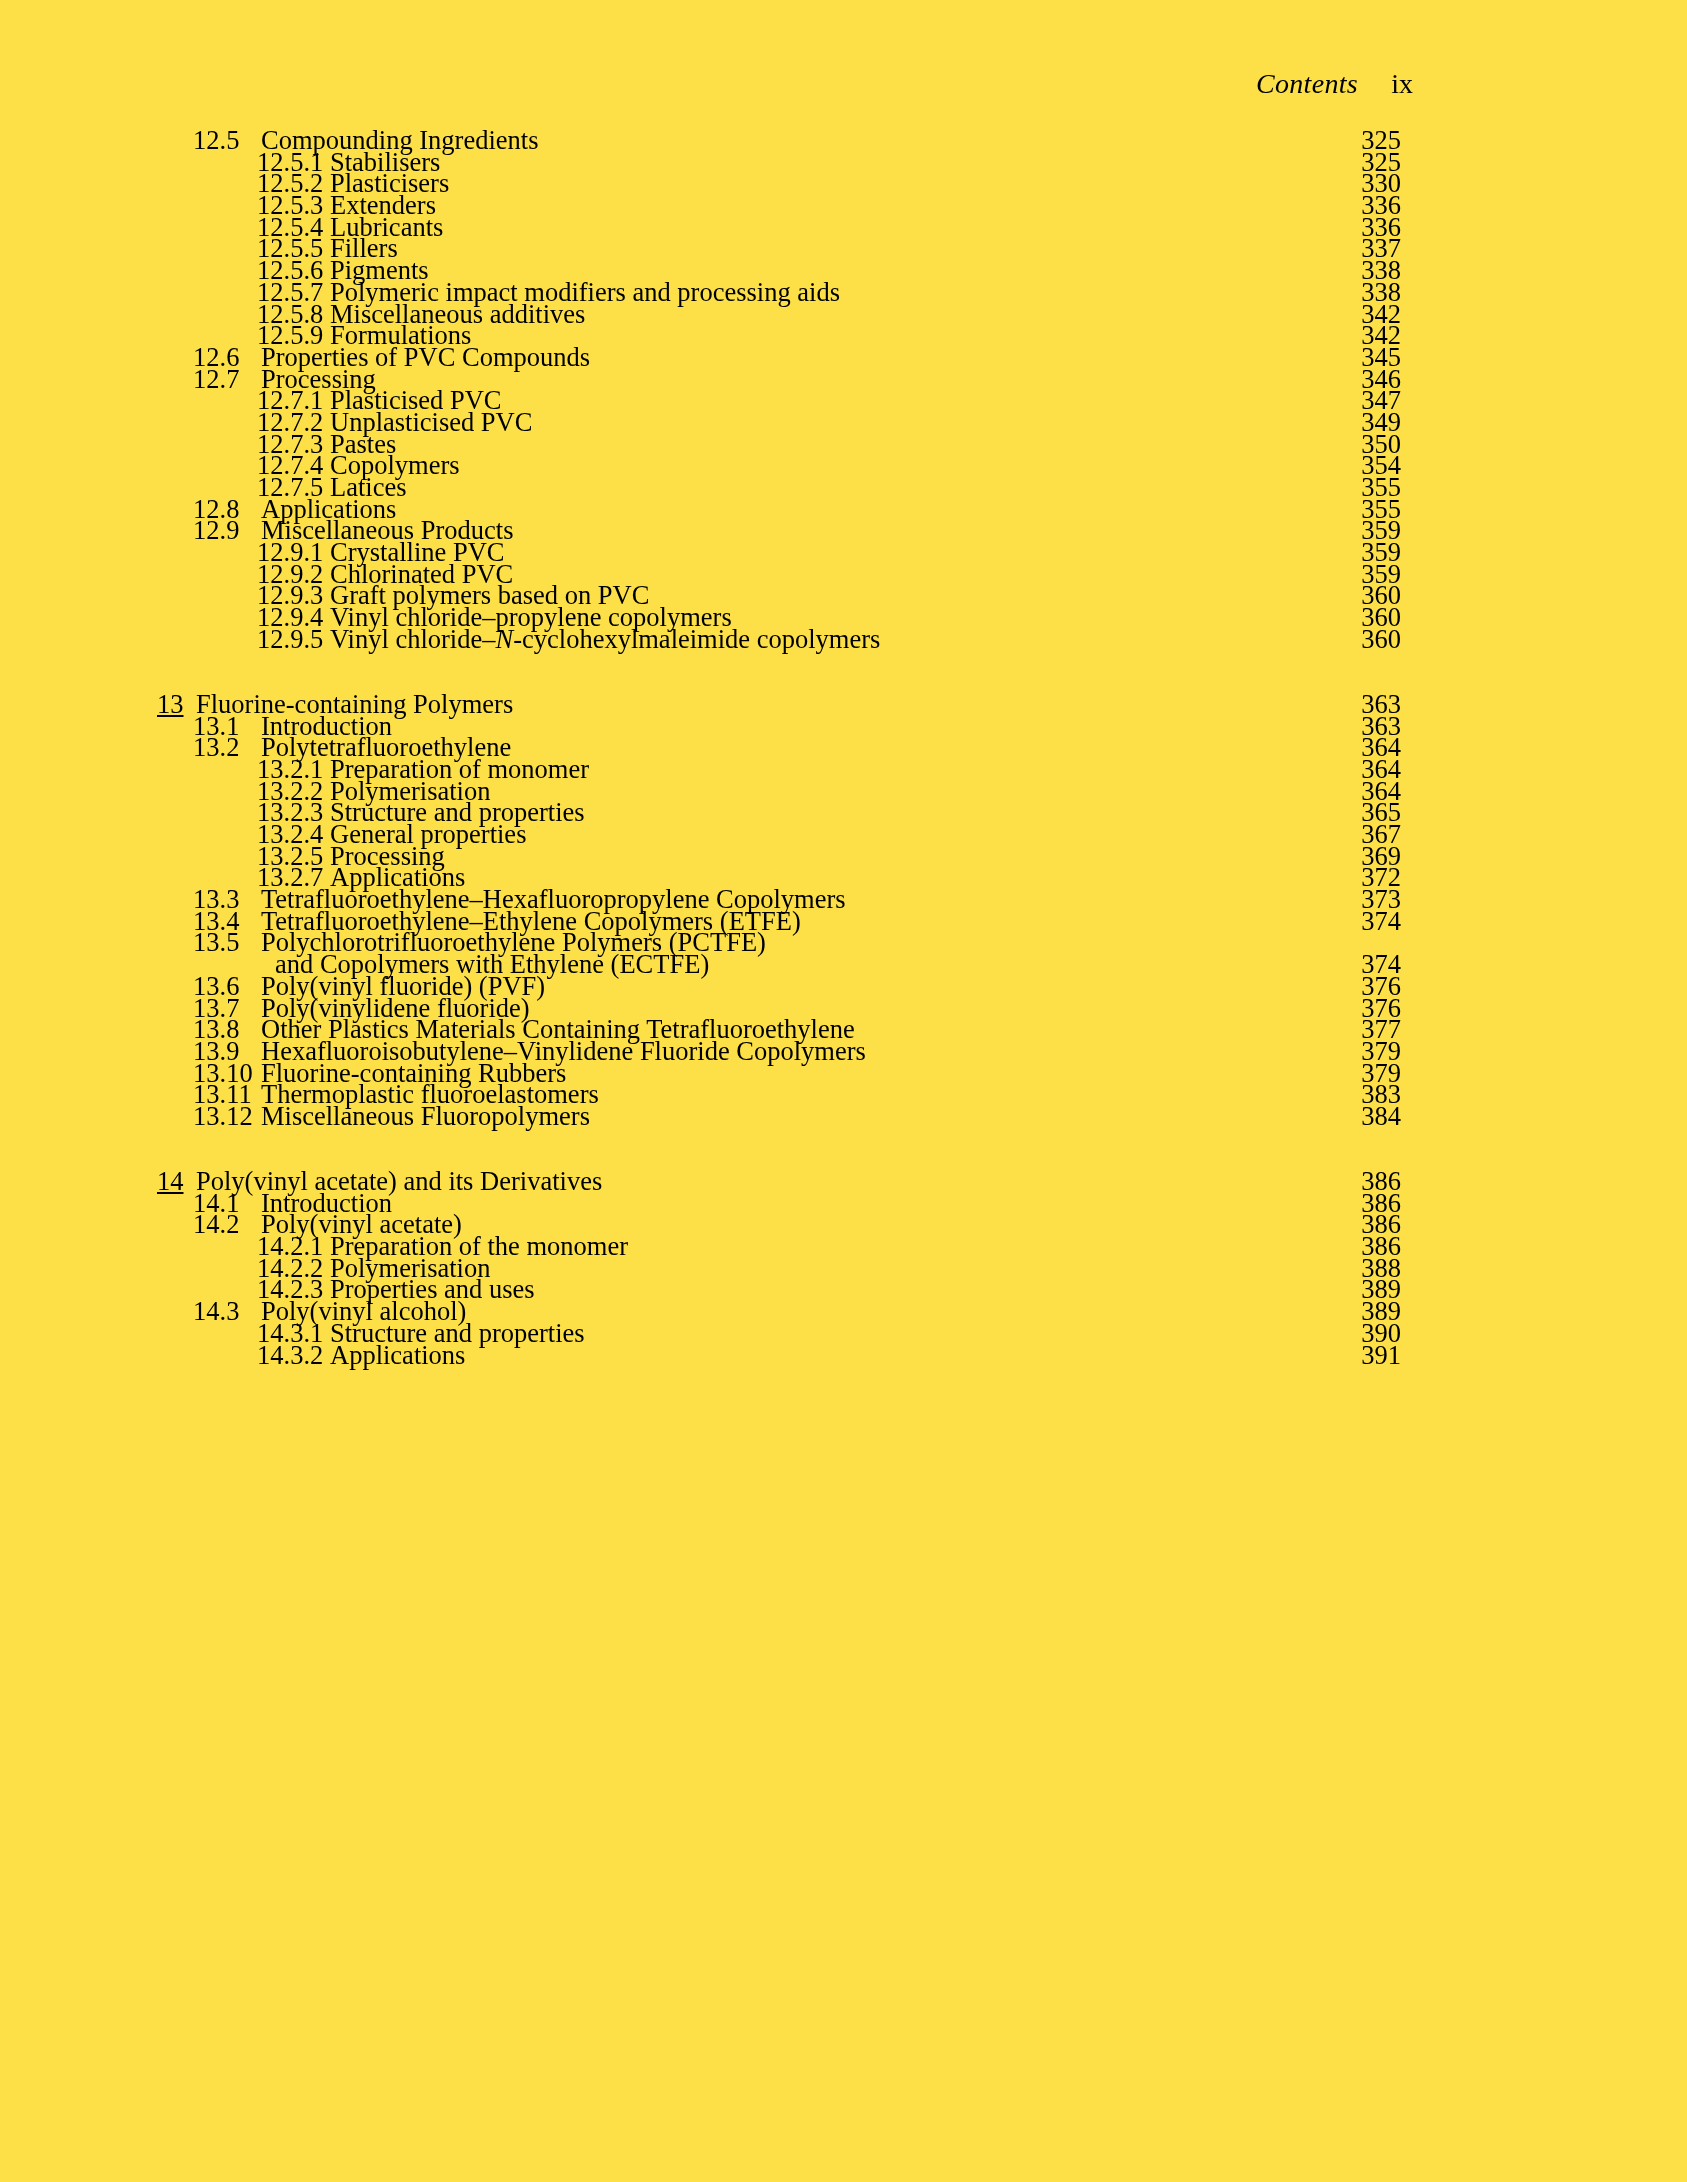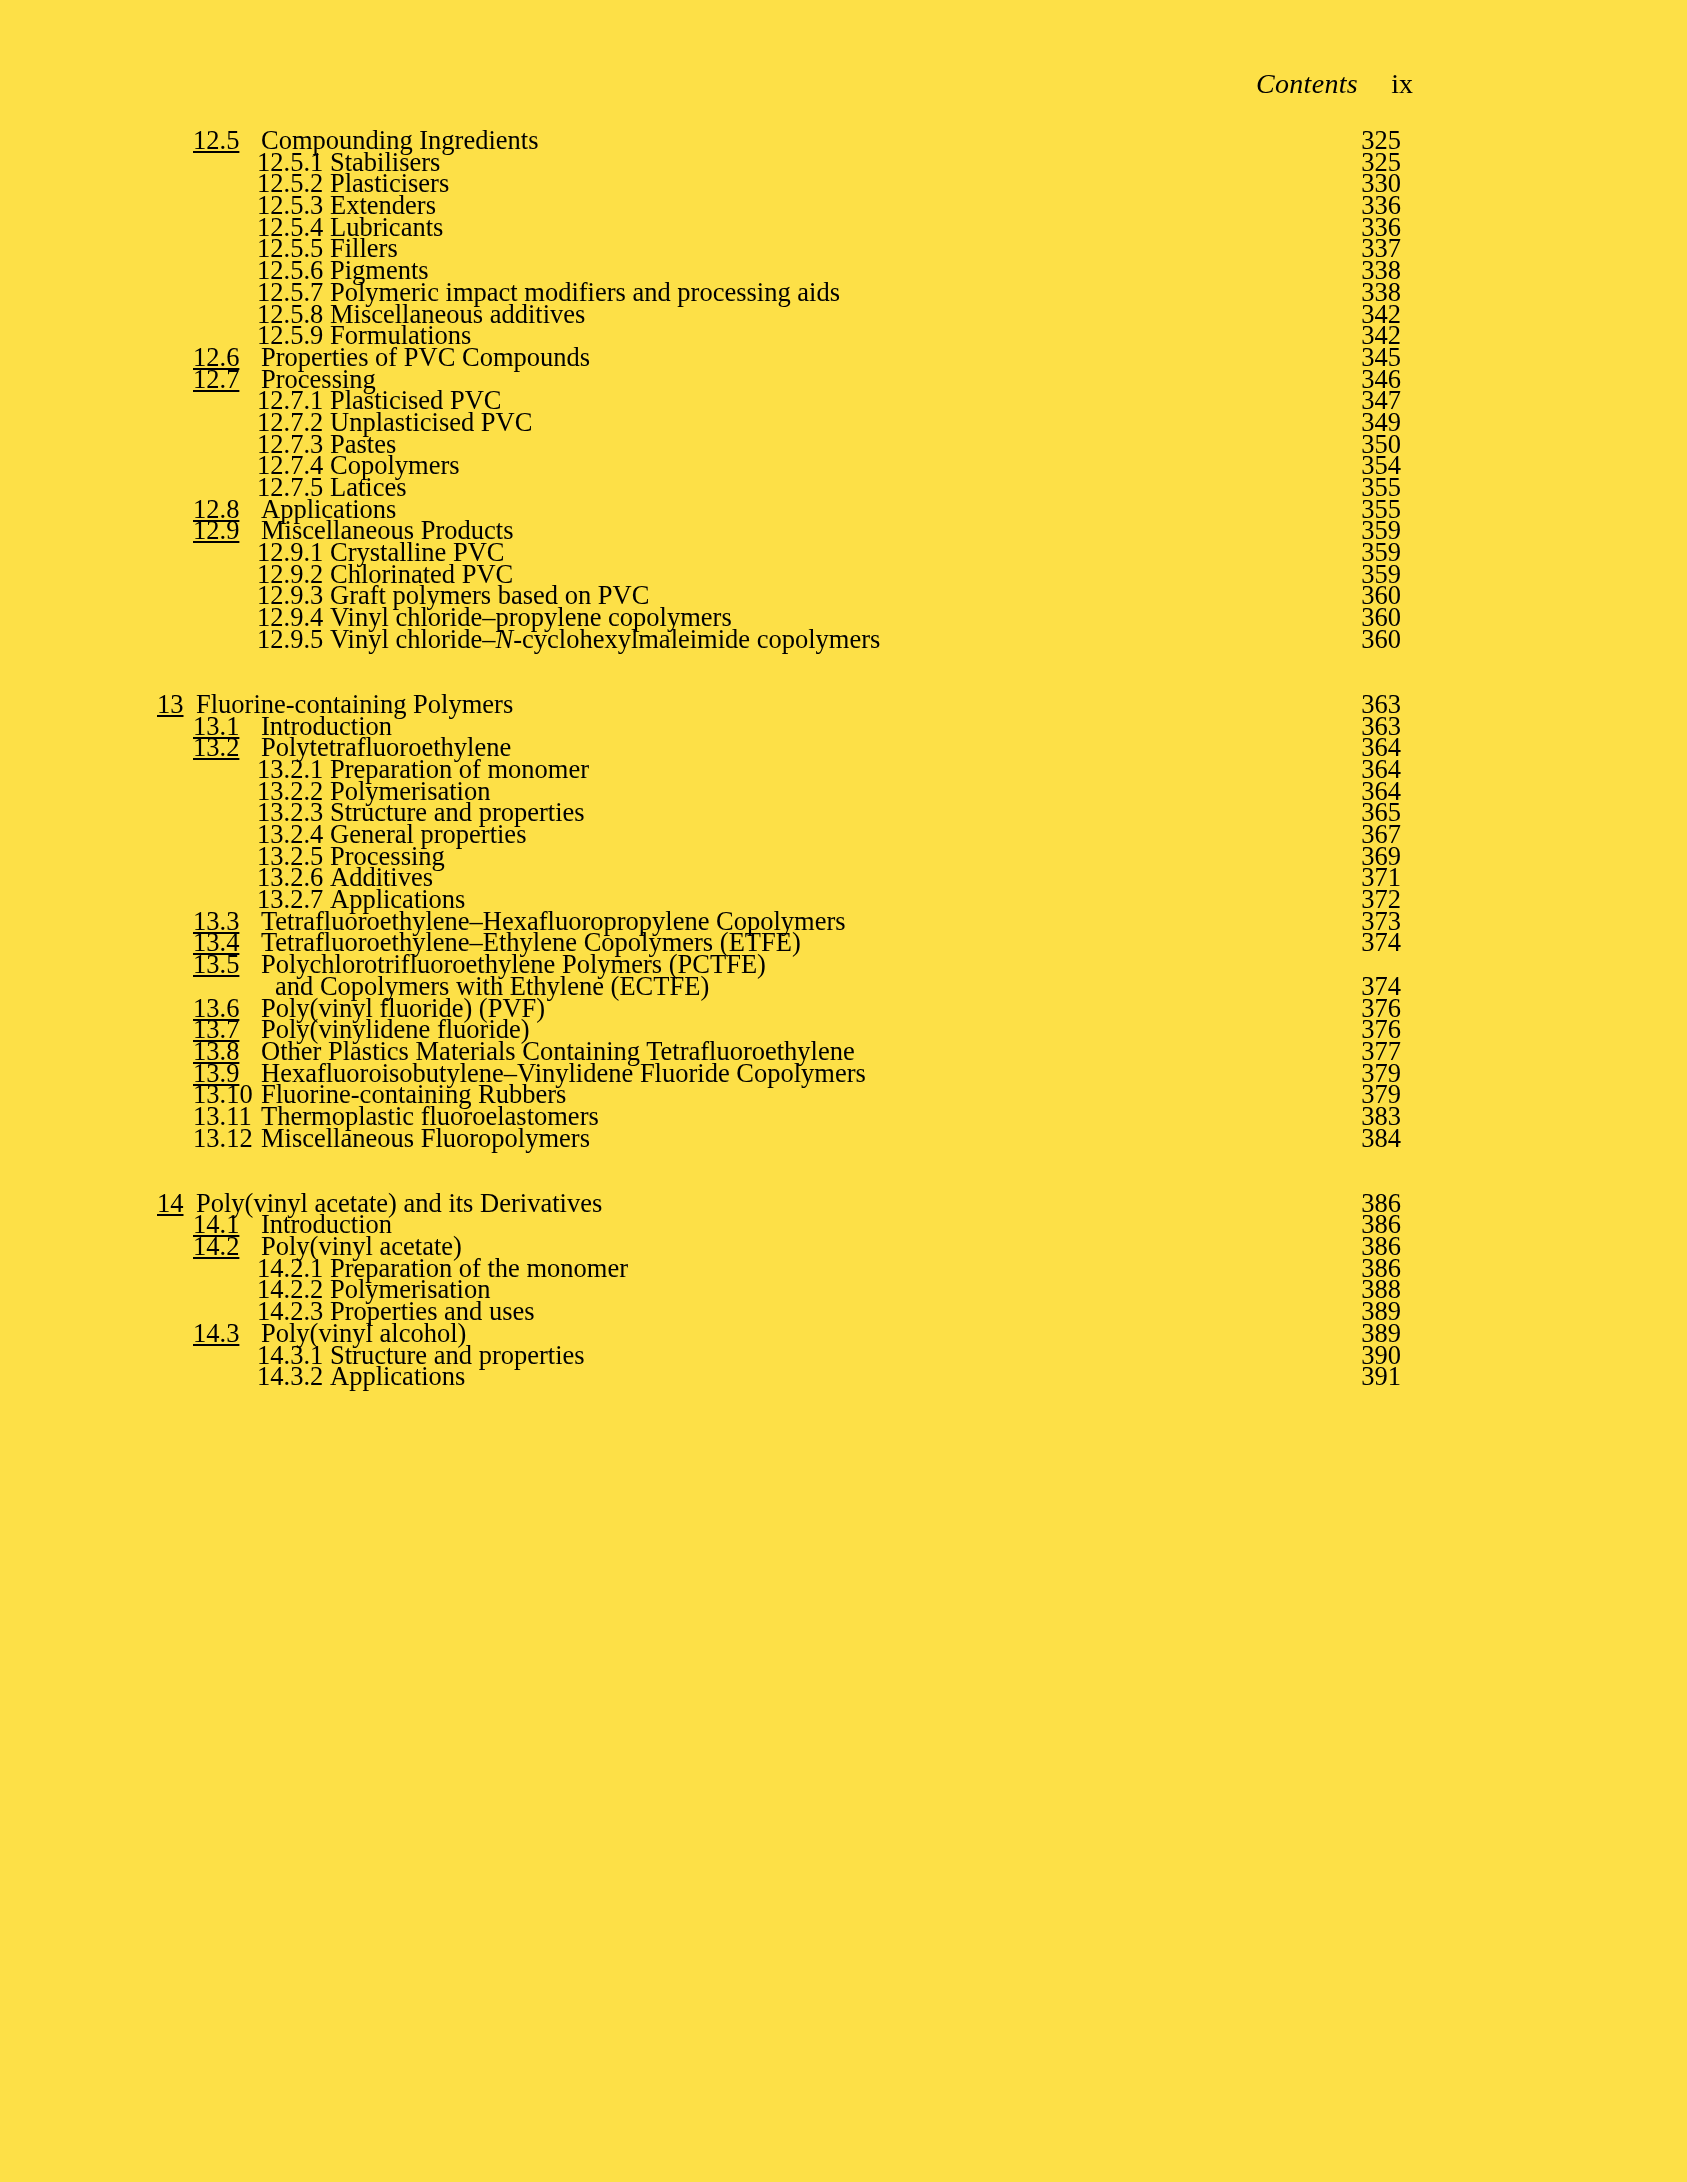--- a/index.html
+++ b/index.html
@@ -75,21 +75,21 @@
     left: 0;
     width: 1401px;
     text-align: right;
   }
 
   
   .lvl1 > .num   { left: 157px; text-decoration: underline; }
   .lvl1 > .title { left: 196px; }
 
   
-  .lvl2 > .num   { left: 193px; text-decoration: underline; }
+  .lvl2 > .num   { left: 193px; }
   .lvl2 > .title { left: 261px; }
 
   
   .lvl2w > .num   { left: 193px; }
   .lvl2w > .title { left: 261px; }
 
   
   .lvl3 > .num   { left: 257px; }
   .lvl3 > .title { left: 330px; }
 
@@ -264,25 +264,20 @@
         <span class="num">13.2.4</span>
         <span class="title">General properties</span>
         <span class="folio">367</span>
       </div>
       <div class="toc-row lvl3">
         <span class="num">13.2.5</span>
         <span class="title">Processing</span>
         <span class="folio">369</span>
       </div>
       <div class="toc-row lvl3">
-        <span class="num">13.2.6</span>
-        <span class="title">Additives</span>
-        <span class="folio">371</span>
-      </div>
-      <div class="toc-row lvl3">
         <span class="num">13.2.7</span>
         <span class="title">Applications</span>
         <span class="folio">372</span>
       </div>
       <div class="toc-row lvl2">
         <span class="num">13.3</span>
         <span class="title">Tetrafluoroethylene–Hexafluoropropylene Copolymers</span>
         <span class="folio">373</span>
       </div>
       <div class="toc-row lvl2">

